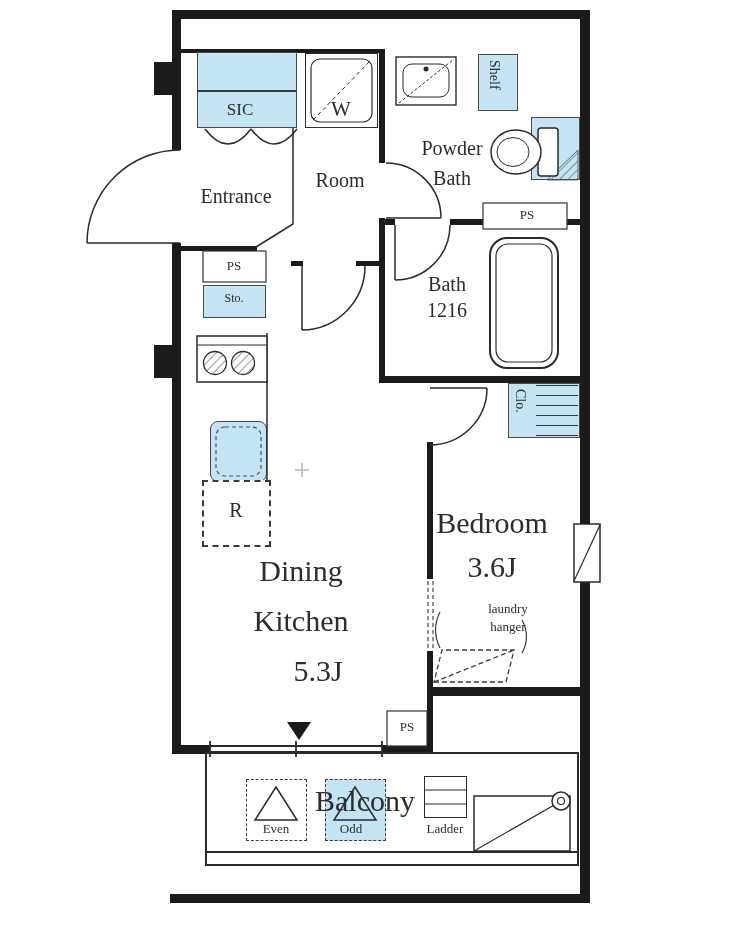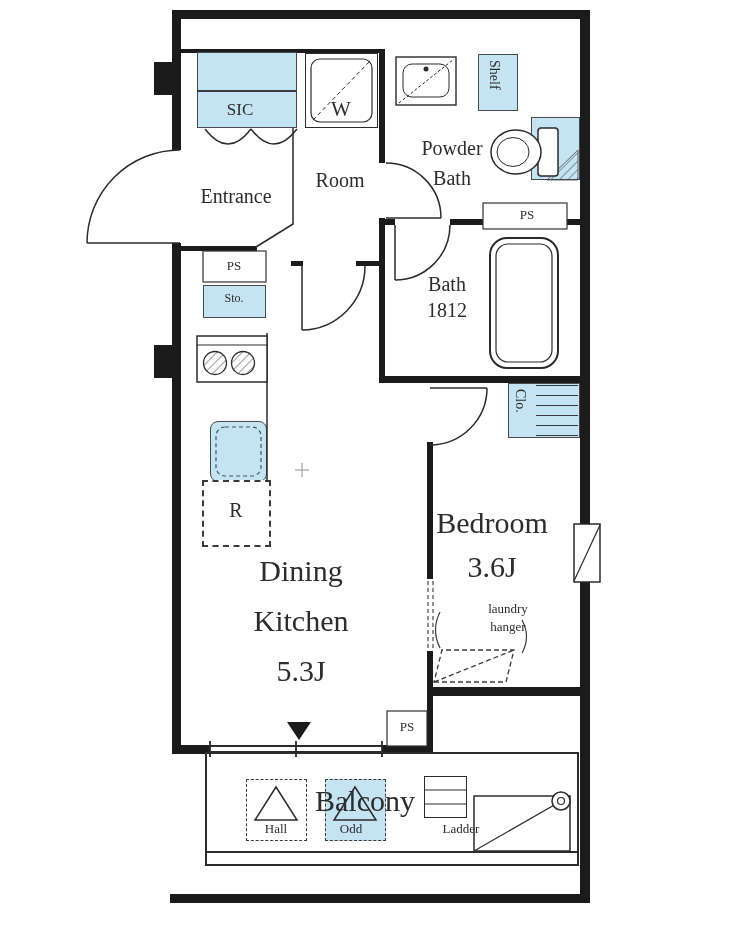--- a/index.html
+++ b/index.html
@@ -178,32 +178,32 @@
 
   <div class="lbl" style="left:240px;top:101px;font-size:17px;">SIC</div>
   <div class="lbl" style="left:341px;top:99px;font-size:21px;">W</div>
   <div class="vlbl" style="left:487px;top:60px;font-size:14px;">Shelf</div>
   <div class="lbl md" style="left:236px;top:186px;">Entrance</div>
   <div class="lbl md" style="left:340px;top:170px;">Room</div>
   <div class="lbl md" style="left:452px;top:138px;">Powder</div>
   <div class="lbl md" style="left:452px;top:168px;">Bath</div>
   <div class="lbl sm" style="left:527px;top:208px;">PS</div>
   <div class="lbl md" style="left:447px;top:274px;">Bath</div>
-  <div class="lbl md" style="left:447px;top:300px;">1812</div>
+  <div class="lbl md" style="left:447px;top:300px;">1216</div>
   <div class="lbl sm" style="left:234px;top:259px;">PS</div>
   <div class="lbl" style="left:234px;top:292px;font-size:12px;">Sto.</div>
   <div class="lbl md" style="left:236px;top:500px;">R</div>
   <div class="lbl lg" style="left:301px;top:556px;">Dining</div>
   <div class="lbl lg" style="left:301px;top:606px;">Kitchen</div>
-  <div class="lbl lg" style="left:301px;top:656px;">5.3J</div>
+  <div class="lbl lg" style="left:318px;top:656px;">5.3J</div>
   <div class="lbl lg" style="left:492px;top:508px;">Bedroom</div>
   <div class="lbl lg" style="left:492px;top:552px;">3.6J</div>
   <div class="vlbl" style="left:513px;top:389px;font-size:14px;">Clo.</div>
   <div class="lbl sm" style="left:508px;top:602px;">laundry</div>
   <div class="lbl sm" style="left:508px;top:620px;">hanger</div>
   <div class="lbl sm" style="left:407px;top:720px;">PS</div>
   <div class="lbl lg" style="left:365px;top:786px;">Balcony</div>
-  <div class="lbl sm" style="left:276px;top:822px;">Hall</div>
+  <div class="lbl sm" style="left:276px;top:822px;">Even</div>
   <div class="lbl sm" style="left:351px;top:822px;">Odd</div>
-  <div class="lbl sm" style="left:461px;top:822px;">Ladder</div>
+  <div class="lbl sm" style="left:445px;top:822px;">Ladder</div>
   <div class="lbl" style="left:676px;top:899px;font-size:21px;font-weight:bold;">N</div>
 
 </div>
 
 </body></html>

